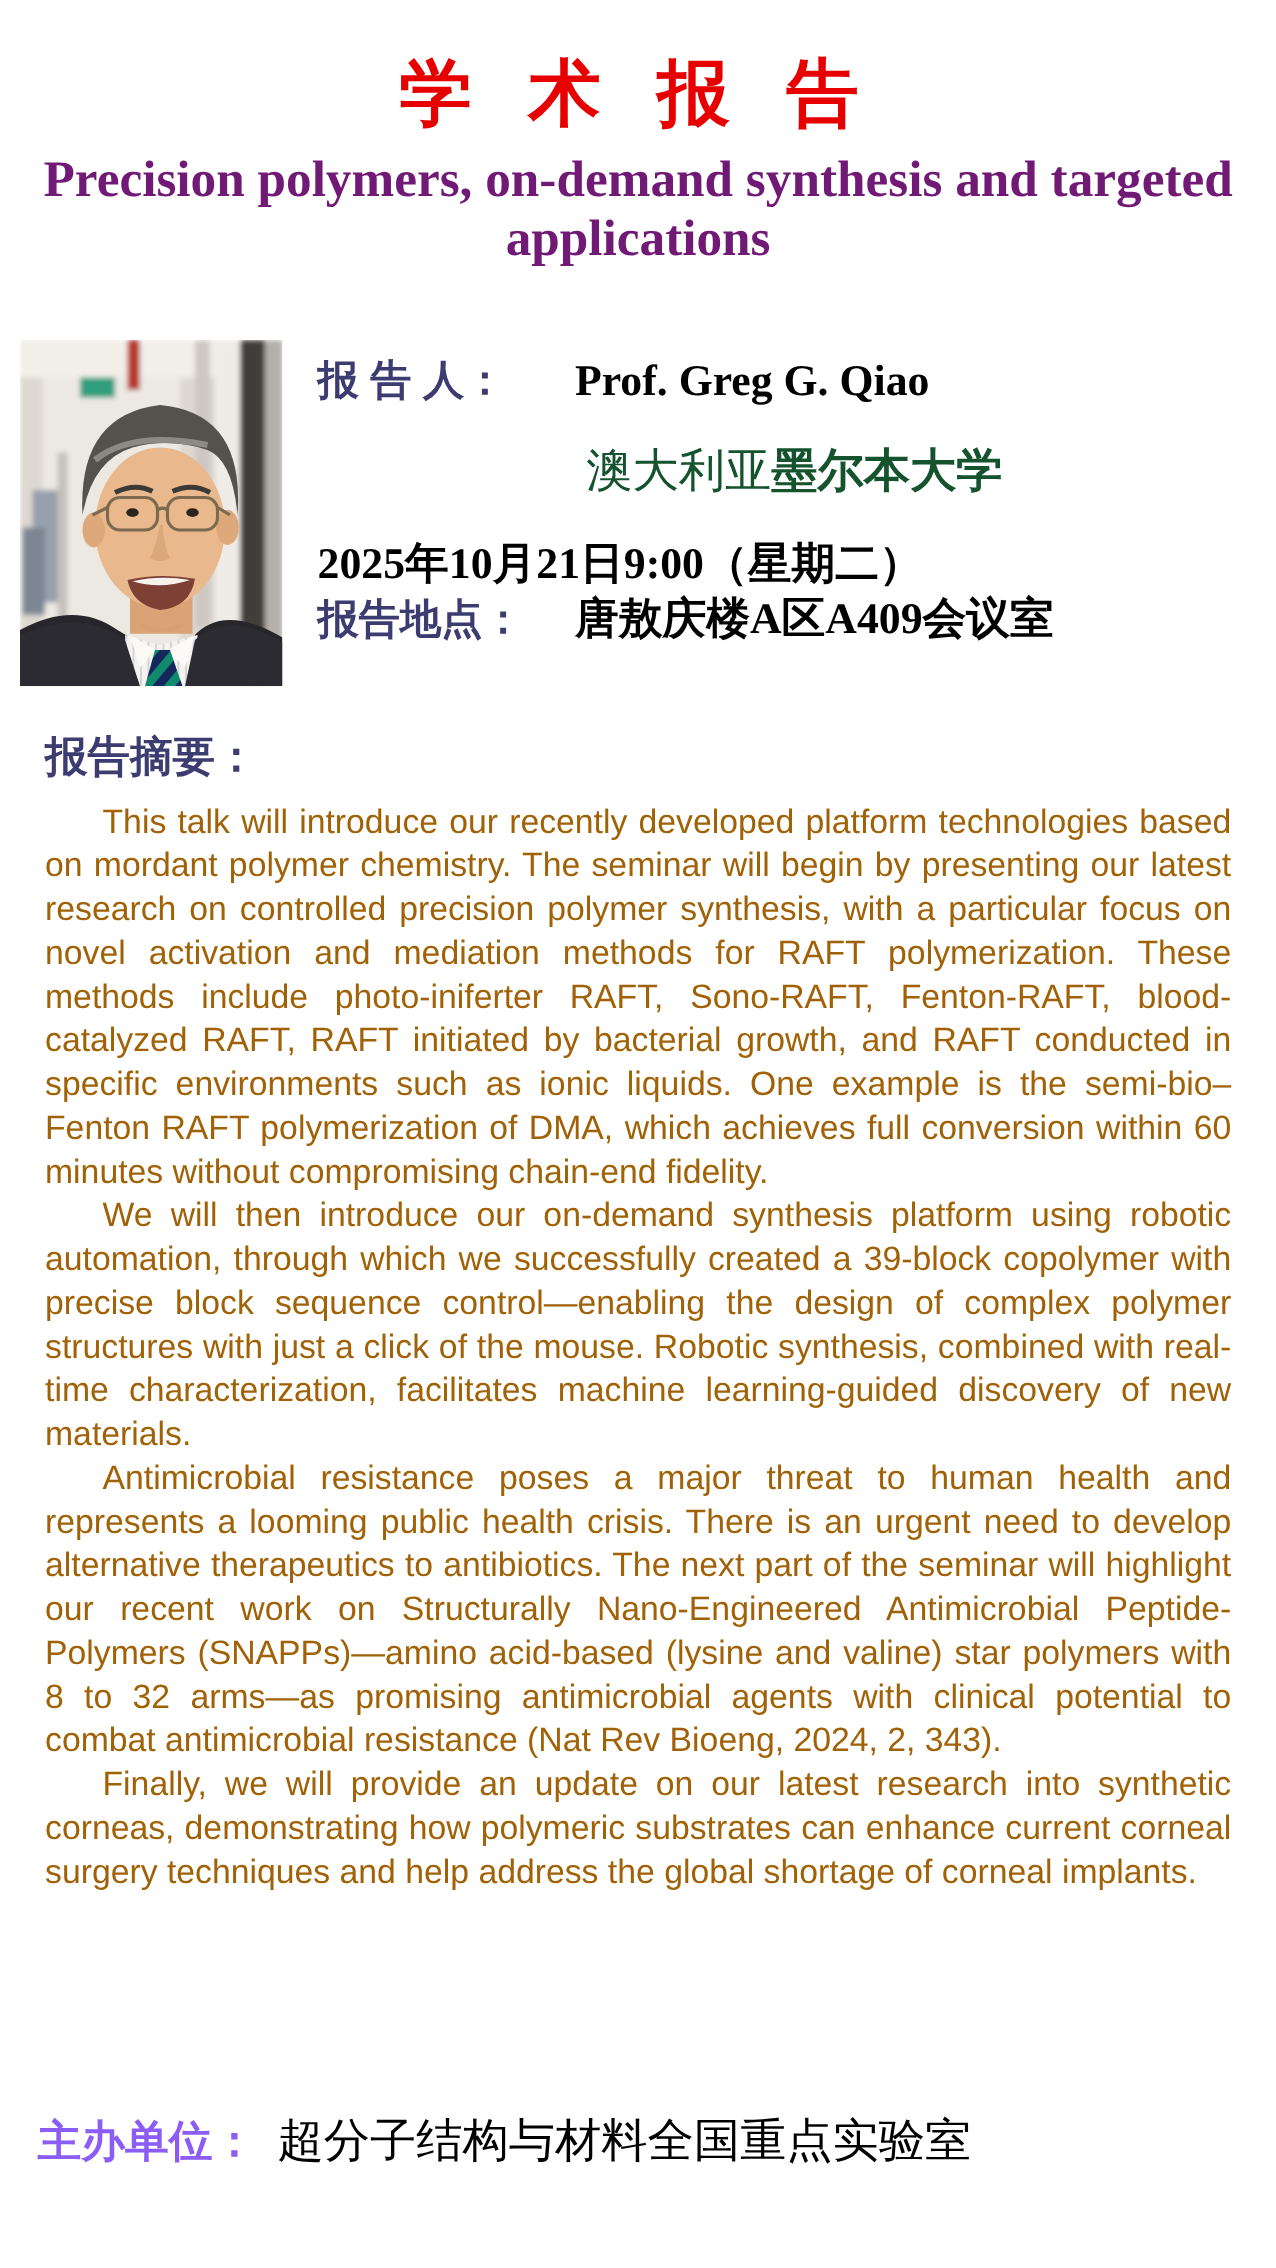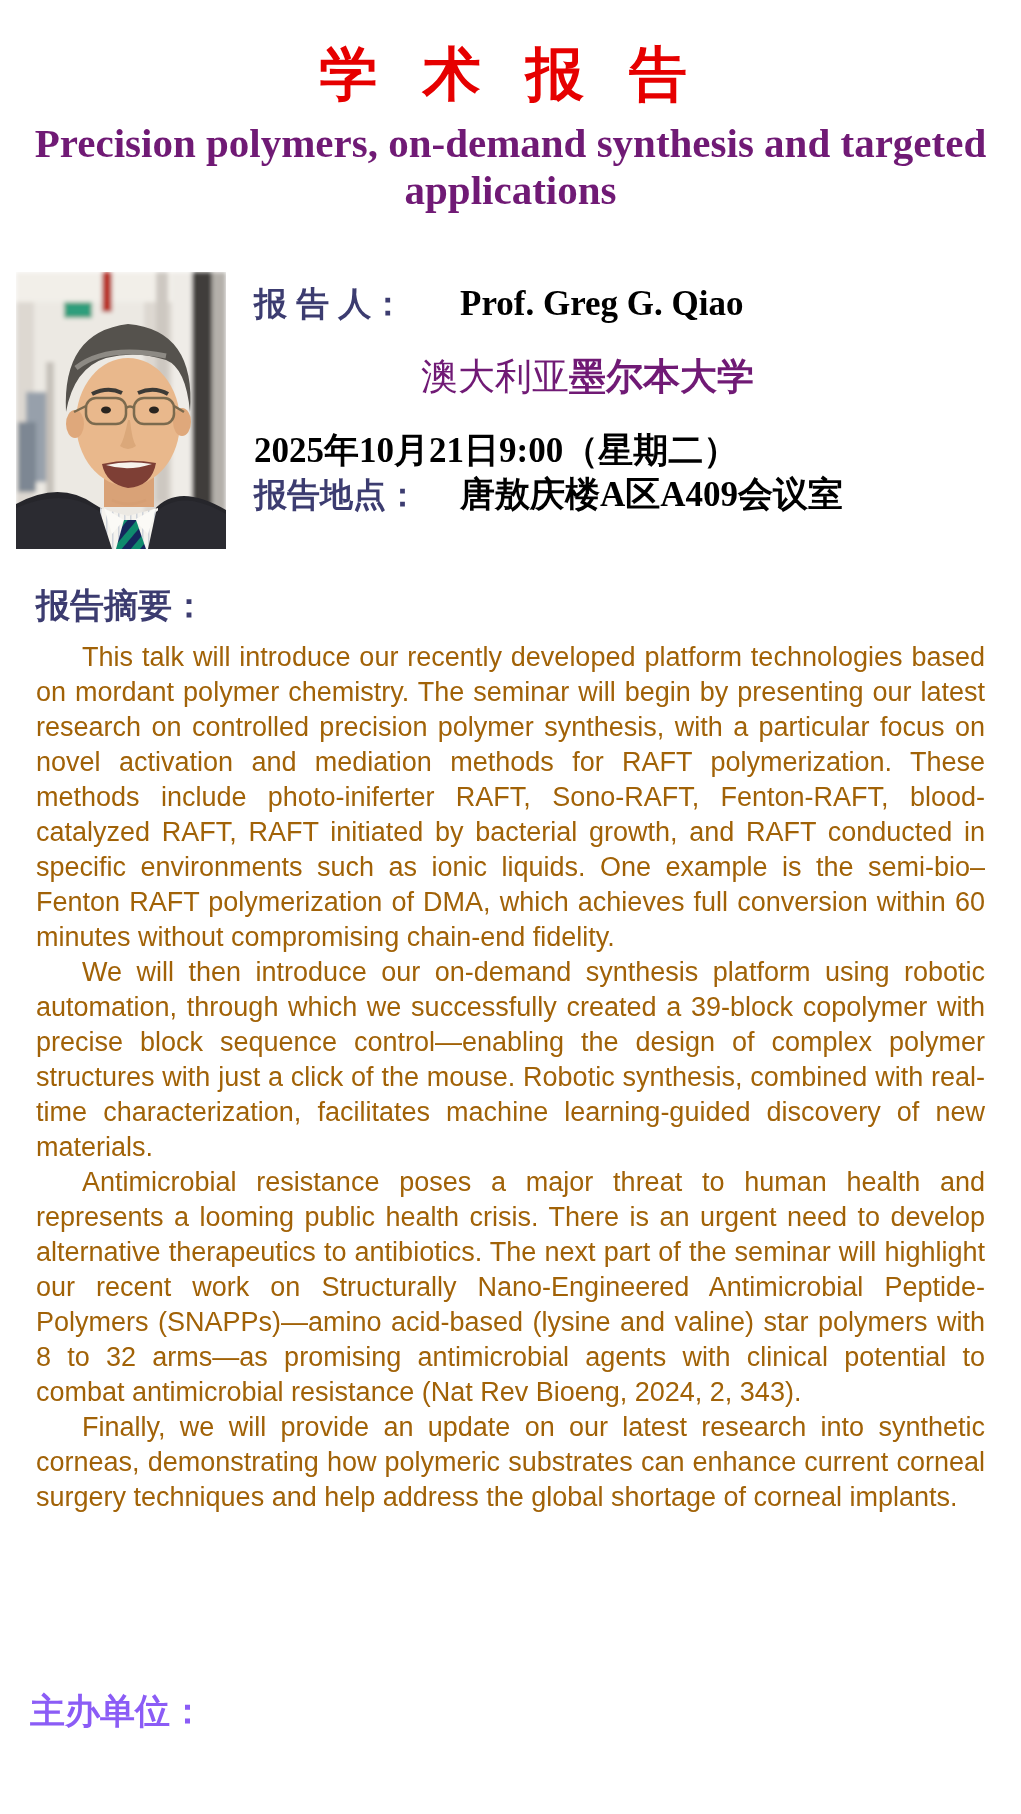--- a/index.html
+++ b/index.html
@@ -50,29 +50,29 @@
     font-weight: 700;
     font-size: 33px;
     color: #3c3c70;
   }
   .info-value {
     font-family: "Liberation Serif", serif;
     font-weight: 700;
     font-size: 35px;
     color: #000;
   }
-  .row-speaker { top: 282px; }
+  .row-speaker { top: 282px; align-items: center; }
   .row-time    { top: 427px; }
   .row-venue   { top: 471px; }
   .affiliation {
     position: absolute;
-    left: 421px; top: 352px;
+    left: 469px; top: 352px;
     font-family: Liberation Sans, sans-serif;
     font-size: 37px;
-    color: #701a75;
+    color: #14532d;
     white-space: nowrap;
   }
   .aff-bold { font-weight: 700; }
 
   .abstract-label {
     position: absolute;
     left: 36px; top: 583px;
     font-family: "Liberation Sans", sans-serif;
     font-weight: 700;
     font-size: 34px;
@@ -212,19 +212,20 @@
 
   <div class="abstract">
     <p>This talk will introduce our recently developed platform technologies based on mordant polymer chemistry. The seminar will begin by presenting our latest research on controlled precision polymer synthesis, with a particular focus on novel activation and mediation methods for RAFT polymerization. These methods include photo-iniferter RAFT, Sono-RAFT, Fenton-RAFT, blood-catalyzed RAFT, RAFT initiated by bacterial growth, and RAFT conducted in specific environments such as ionic liquids. One example is the semi-bio–Fenton RAFT polymerization of DMA, which achieves full conversion within 60 minutes without compromising chain-end fidelity.</p>
     <p>We will then introduce our on-demand synthesis platform using robotic automation, through which we successfully created a 39-block copolymer with precise block sequence control—enabling the design of complex polymer structures with just a click of the mouse. Robotic synthesis, combined with real-time characterization, facilitates machine learning-guided discovery of new materials.</p>
     <p>Antimicrobial resistance poses a major threat to human health and represents a looming public health crisis. There is an urgent need to develop alternative therapeutics to antibiotics. The next part of the seminar will highlight our recent work on Structurally Nano-Engineered Antimicrobial Peptide-Polymers (SNAPPs)—amino acid-based (lysine and valine) star polymers with 8 to 32 arms—as promising antimicrobial agents with clinical potential to combat antimicrobial resistance (Nat Rev Bioeng, 2024, 2, 343).</p>
     <p>Finally, we will provide an update on our latest research into synthetic corneas, demonstrating how polymeric substrates can enhance current corneal surgery techniques and help address the global shortage of corneal implants.</p>
   </div>
 
   <div class="footer-row row-host">
     <span class="footer-label">主办单位：</span>
+    <span class="footer-value">超分子结构与材料全国重点实验室</span>
   </div>
 
   <div class="footer-row row-inviter">
     <span class="footer-label">邀 请 人 ：</span>
   </div>
 
 </div>
 
 </body></html>

